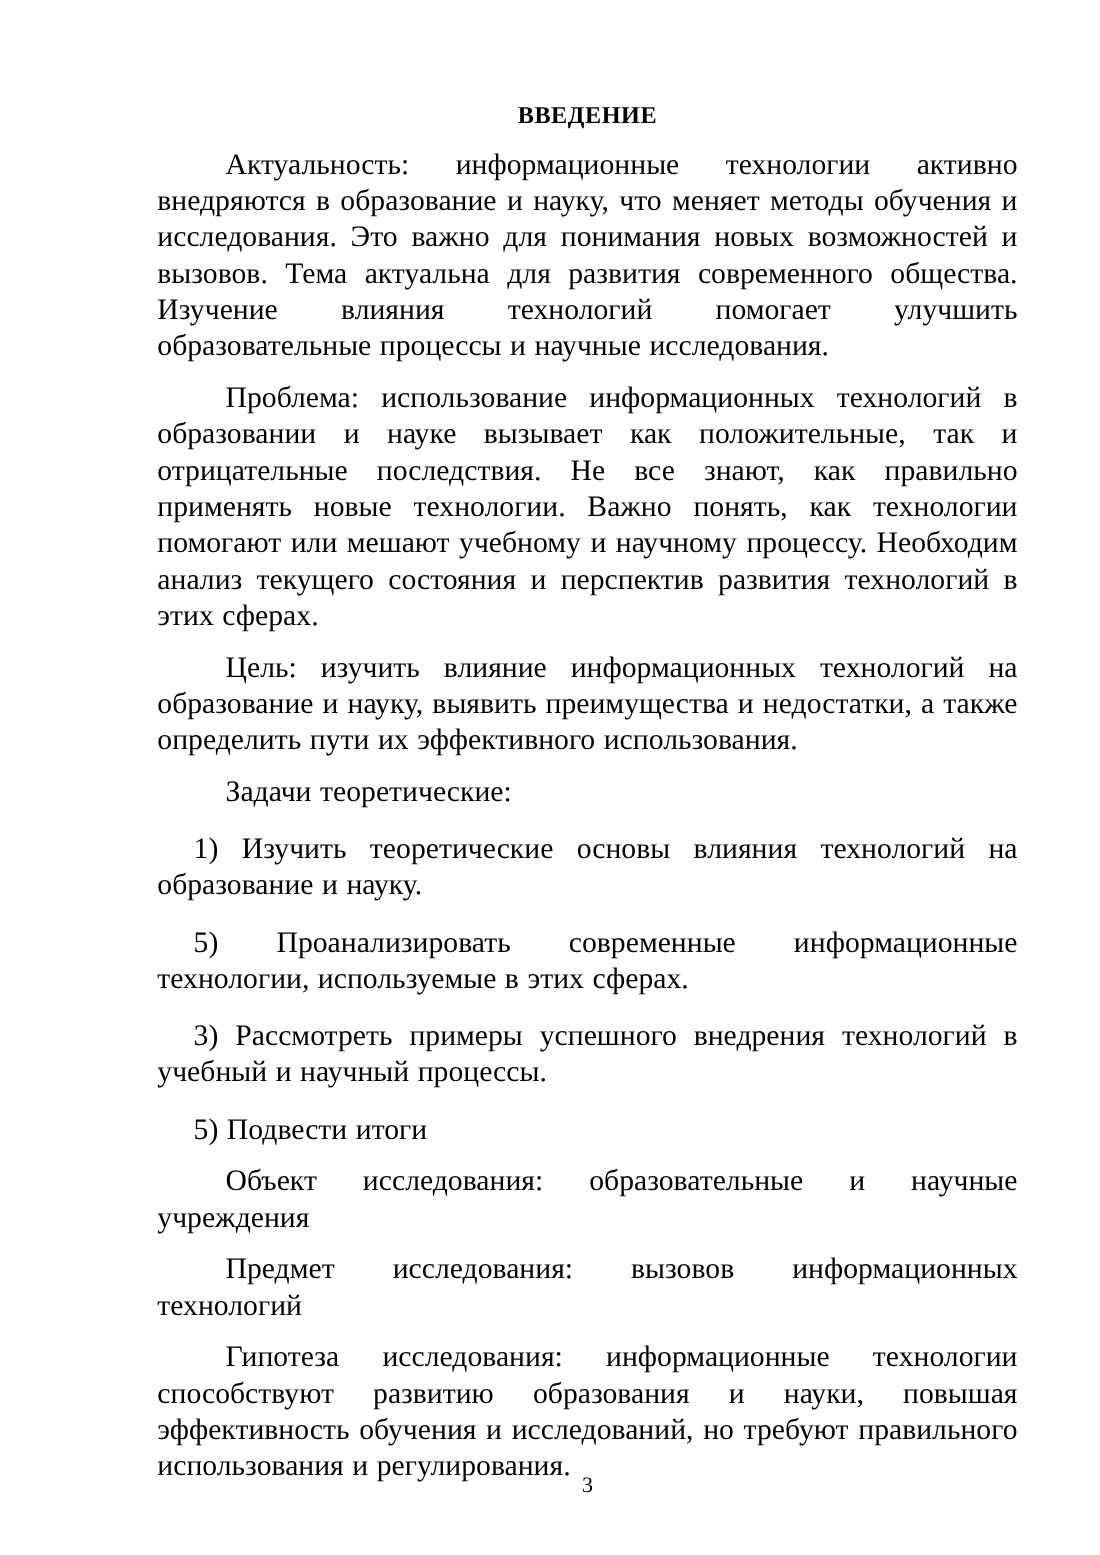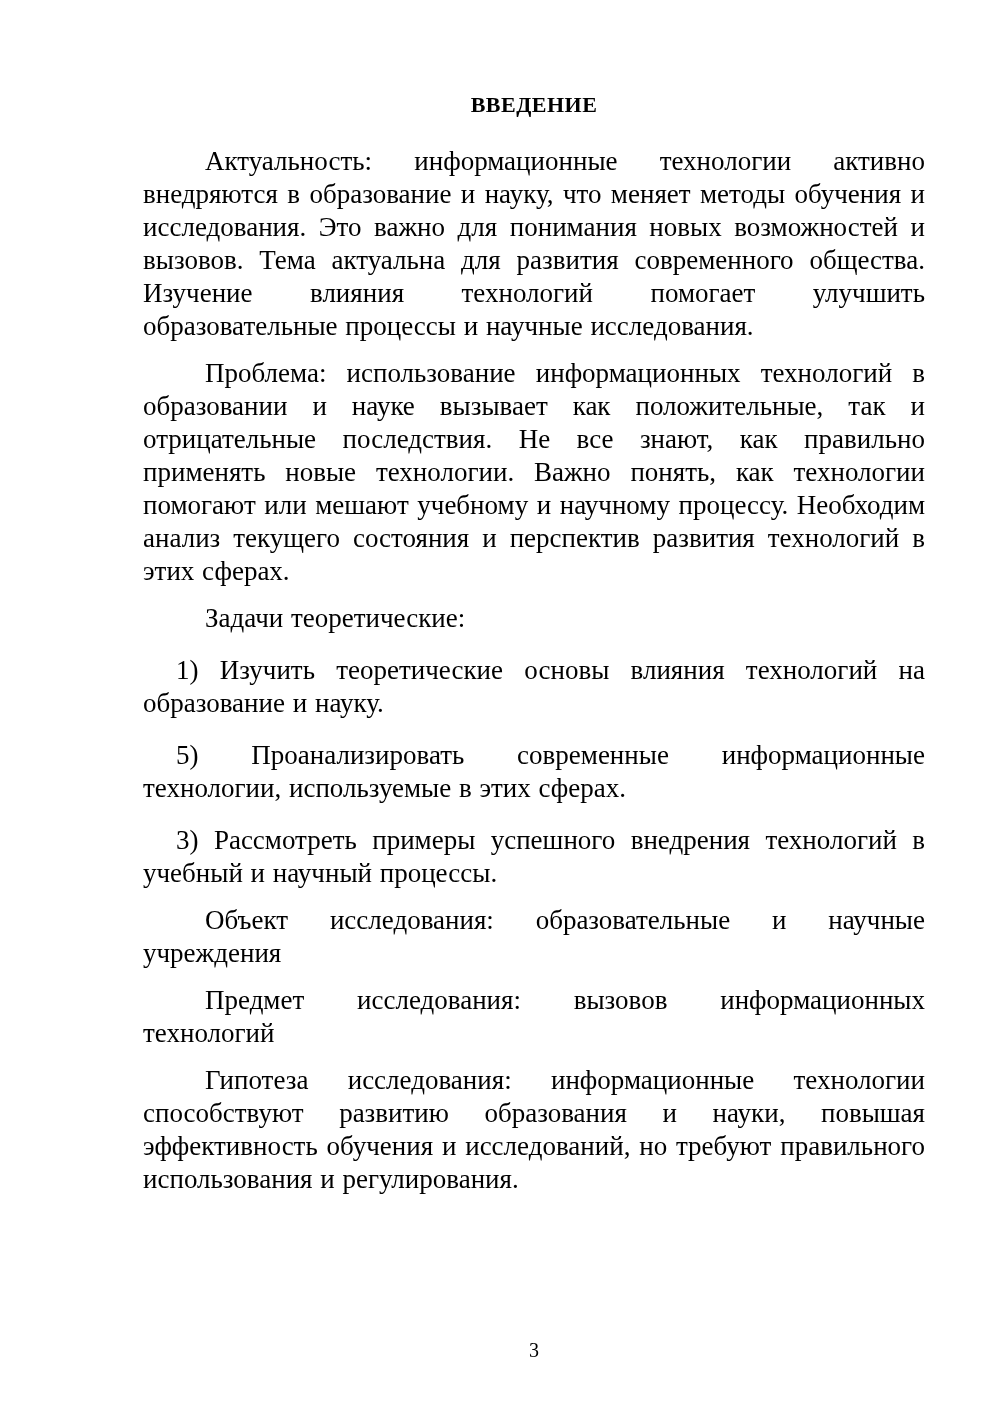--- a/index.html
+++ b/index.html
@@ -16,21 +16,21 @@
       font-family: "Liberation Serif", "DejaVu Serif", serif;
       overflow: hidden;
     }
     .content {
       position: absolute;
       left: 143px;
       right: 75px;
       top: 88px;
     }
     .doc-title {
-      margin: 0 0 24px 0;
+      margin: 0 0 12px 0;
       font-size: 22px;
       line-height: 33px;
       font-weight: bold;
       text-align: center;
       letter-spacing: 0.5px;
     }
     p.para {
       margin: 0 0 14px 0;
       font-size: 27px;
       line-height: 33px;
@@ -54,22 +54,24 @@
     }
   </style>
 </head>
 <body>
 
 <div class="page">
   <div class="content">
     <h1 class="doc-title">ВВЕДЕНИЕ</h1>
     <p class="para">Актуальность: информационные технологии активно внедряются в образование и науку, что меняет методы обучения и исследования. Это важно для понимания новых возможностей и вызовов. Тема актуальна для развития современного общества. Изучение влияния технологий помогает улучшить образовательные процессы и научные исследования.</p>
     <p class="para">Проблема: использование информационных технологий в образовании и науке вызывает как положительные, так и отрицательные последствия. Не все знают, как правильно применять новые технологии. Важно понять, как технологии помогают или мешают учебному и научному процессу. Необходим анализ текущего состояния и перспектив развития технологий в этих сферах.</p>
+    <p class="para">Цель: изучить влияние информационных технологий на образование и науку, выявить преимущества и недостатки, а также определить пути их эффективного использования.</p>
     <p class="para">Задачи теоретические:</p>
     <p class="para list">1) Изучить теоретические основы влияния технологий на образование и науку.</p>
     <p class="para list">5) Проанализировать современные информационные технологии, используемые в этих сферах.</p>
     <p class="para list">3) Рассмотреть примеры успешного внедрения технологий в учебный и научный процессы.</p>
+    <p class="para list">5) Подвести итоги</p>
     <p class="para">Объект исследования: образовательные и научные учреждения</p>
     <p class="para">Предмет исследования: вызовов информационных технологий</p>
     <p class="para">Гипотеза исследования: информационные технологии способствуют развитию образования и науки, повышая эффективность обучения и исследований, но требуют правильного использования и регулирования.</p>
   </div>
   <div class="page-number">3</div>
 </div>
 
 </body></html>

